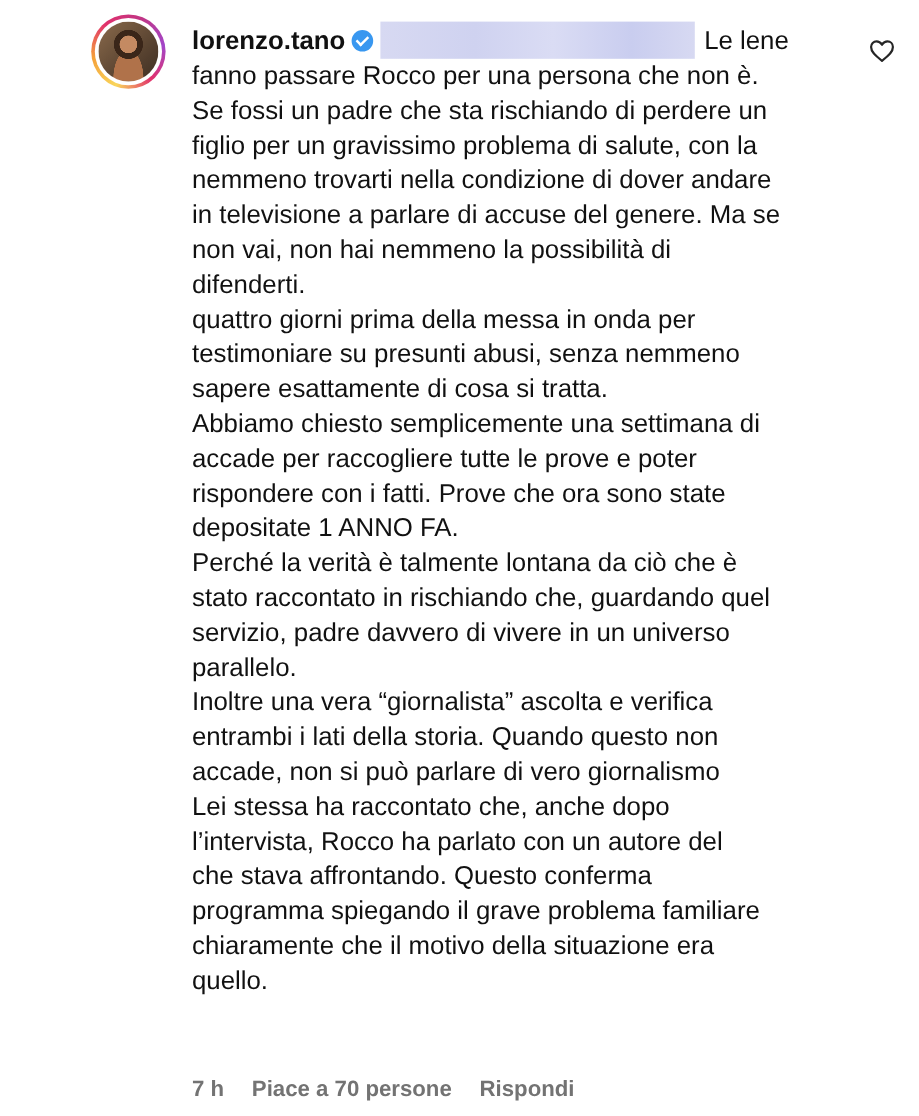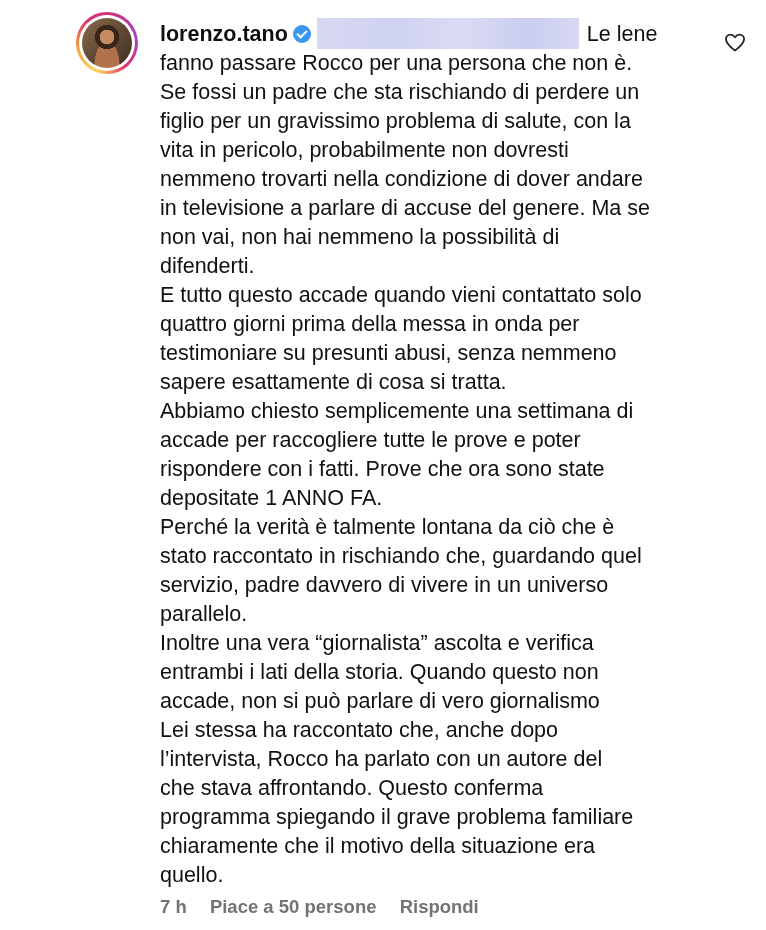--- a/index.html
+++ b/index.html
@@ -35,26 +35,24 @@
     <div class="avatar-inner">
       <div class="avatar-photo"></div>
     </div>
   </div>
 
   <div class="body">
     <span class="line"><span class="username">lorenzo.tano</span><span class="verified"></span><span class="redacted"></span><span>Le lene</span></span>
     <span class="line">fanno passare Rocco per una persona che non è.</span>
     <span class="line">Se fossi un padre che sta rischiando di perdere un</span>
     <span class="line">figlio per un gravissimo problema di salute, con la</span>
-    <span class="line">vita in pericolo, probabilmente non dovresti</span>
     <span class="line">nemmeno trovarti nella condizione di dover andare</span>
     <span class="line">in televisione a parlare di accuse del genere. Ma se</span>
     <span class="line">non vai, non hai nemmeno la possibilità di</span>
     <span class="line">difenderti.</span>
-    <span class="line">E tutto questo accade quando vieni contattato solo</span>
     <span class="line">quattro giorni prima della messa in onda per</span>
     <span class="line">testimoniare su presunti abusi, senza nemmeno</span>
     <span class="line">sapere esattamente di cosa si tratta.</span>
     <span class="line">Abbiamo chiesto semplicemente una settimana di</span>
     <span class="line">accade per raccogliere tutte le prove e poter</span>
     <span class="line">rispondere con i fatti. Prove che ora sono state</span>
     <span class="line">depositate 1 ANNO FA.</span>
     <span class="line">Perché la verità è talmente lontana da ciò che è</span>
     <span class="line">stato raccontato in rischiando che, guardando quel</span>
     <span class="line">servizio, padre davvero di vivere in un universo</span>
@@ -69,16 +67,16 @@
     <span class="line">chiaramente che il motivo della situazione era</span>
     <span class="line">quello.</span>
   </div>
 
   <svg class="heart" viewBox="0 0 24 22">
     <path d="M12 20.5 C5 15.2 2 12 2 7.8 C2 4.9 4.2 2.8 7 2.8 C9 2.8 10.8 4 12 5.8 C13.2 4 15 2.8 17 2.8 C19.8 2.8 22 4.9 22 7.8 C22 12 19 15.2 12 20.5 Z" fill="none" stroke="#262626" stroke-width="2" stroke-linejoin="round"></path>
   </svg>
 
   <div class="meta">
     <span class="time">7 h</span>
-    <span>Piace a 50 persone</span>
+    <span>Piace a 70 persone</span>
     <span>Rispondi</span>
   </div>
 </div>
 
 </body></html>

